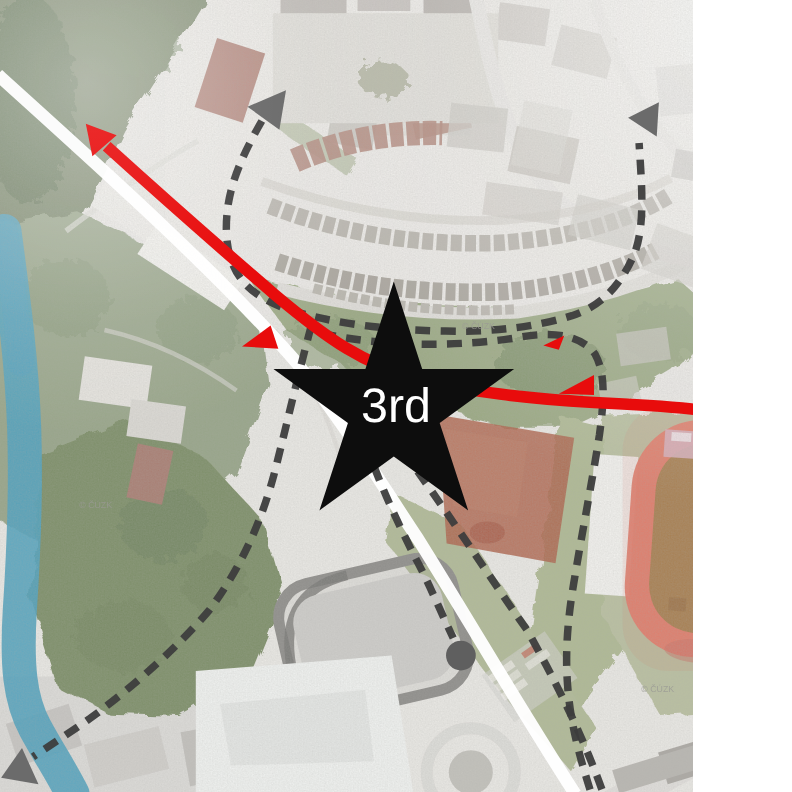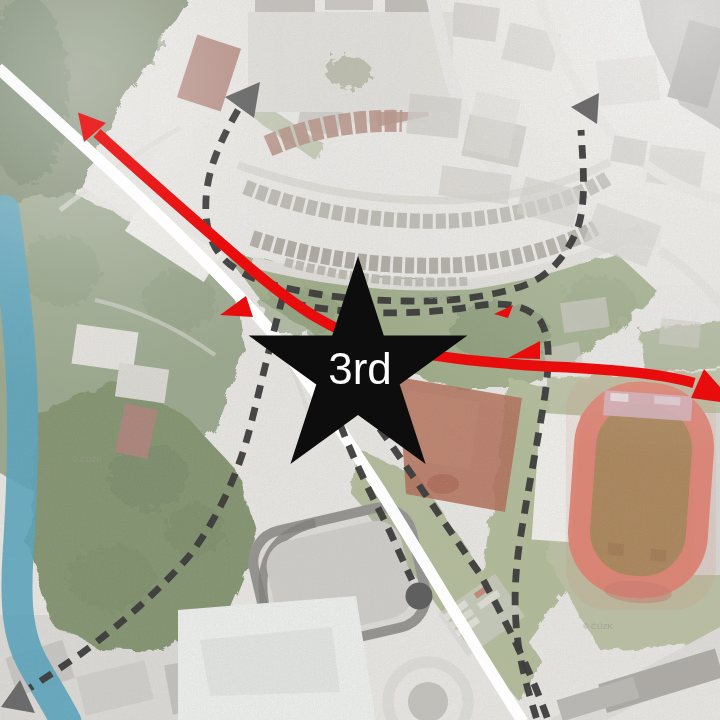--- a/index.html
+++ b/index.html
@@ -1,16 +1,16 @@
 <!DOCTYPE html>
 <html><head>
 <meta charset="utf-8">
 <style>
   html,body{margin:0;padding:0;background:#fff;}
-  #map{width:720px;height:720px;position:relative;overflow:hidden;
+  #map{width:630px;height:720px;position:relative;overflow:hidden;
        font-family:"Liberation Sans", sans-serif;}
 </style>
 </head>
 <body>
 <div id="map">
 <svg width="720" height="720" viewBox="0 0 720 720">
 <defs>
   <filter id="noise" x="0" y="0" width="100%" height="100%">
     <feTurbulence type="fractalNoise" baseFrequency="0.75" numOctaves="2" seed="3" result="n"></feTurbulence>
     <feColorMatrix in="n" type="matrix" values="0 0 0 0 0.42  0 0 0 0 0.42  0 0 0 0 0.40  0.5 0.5 0.5 0 -0.35"></feColorMatrix>

